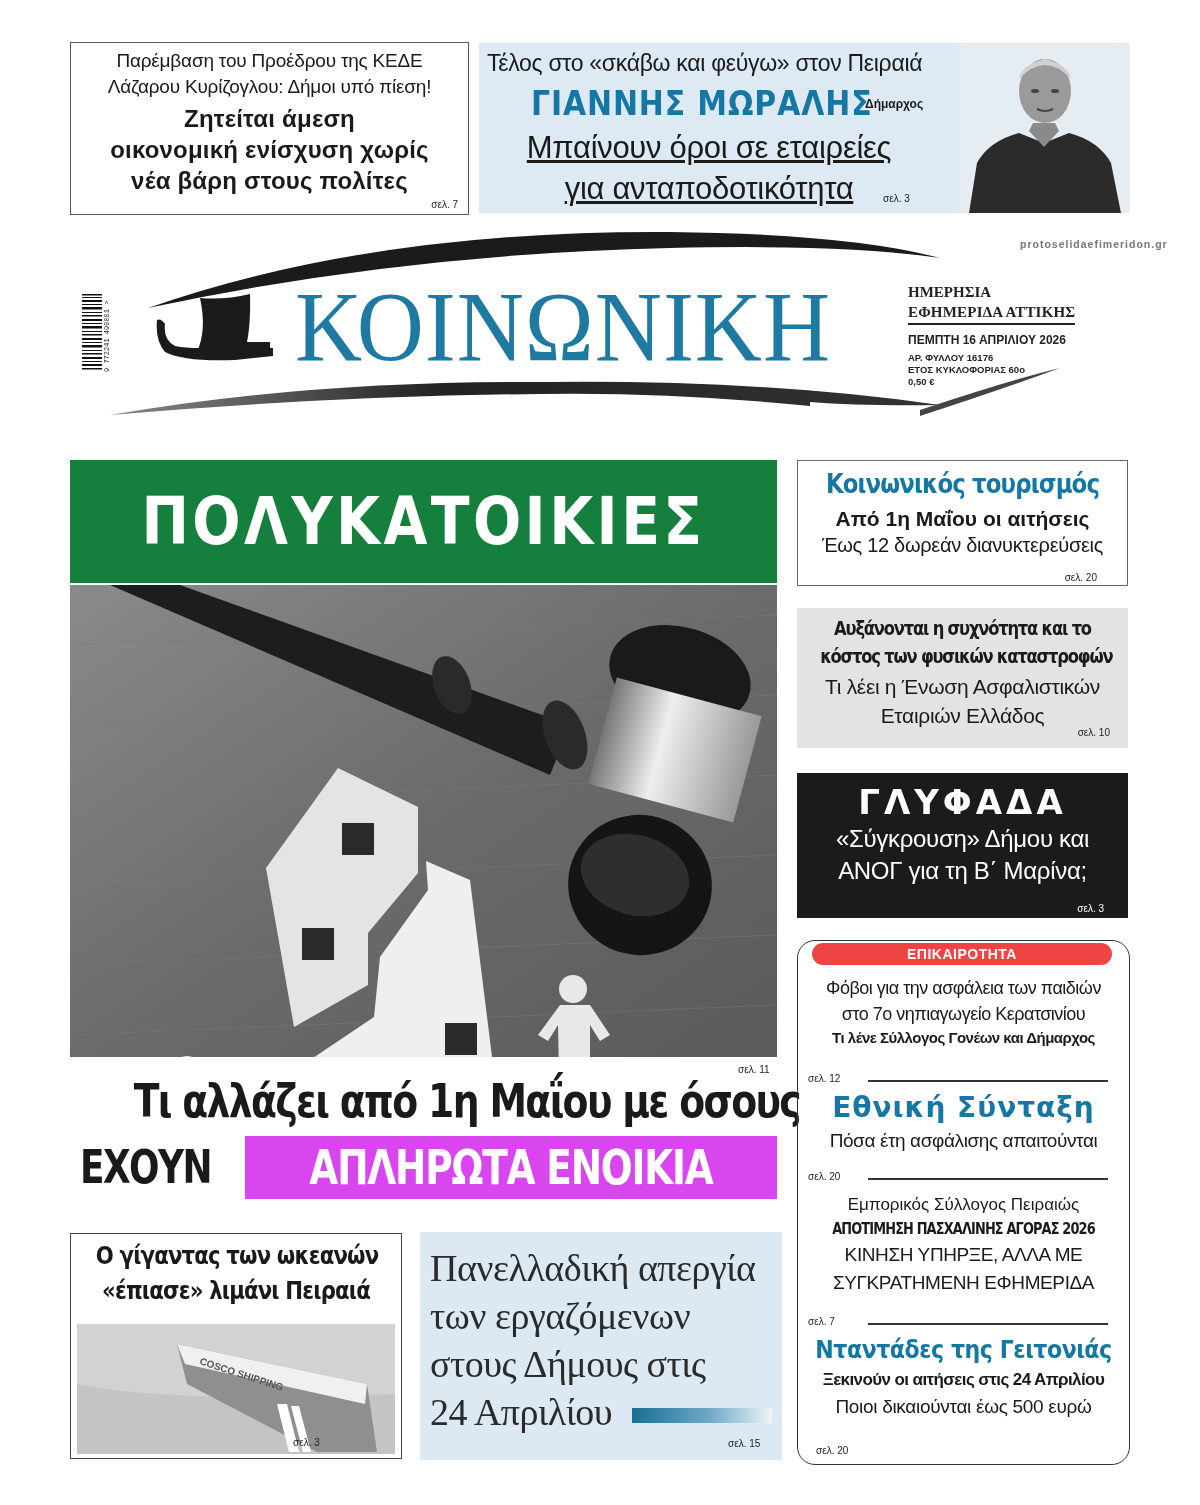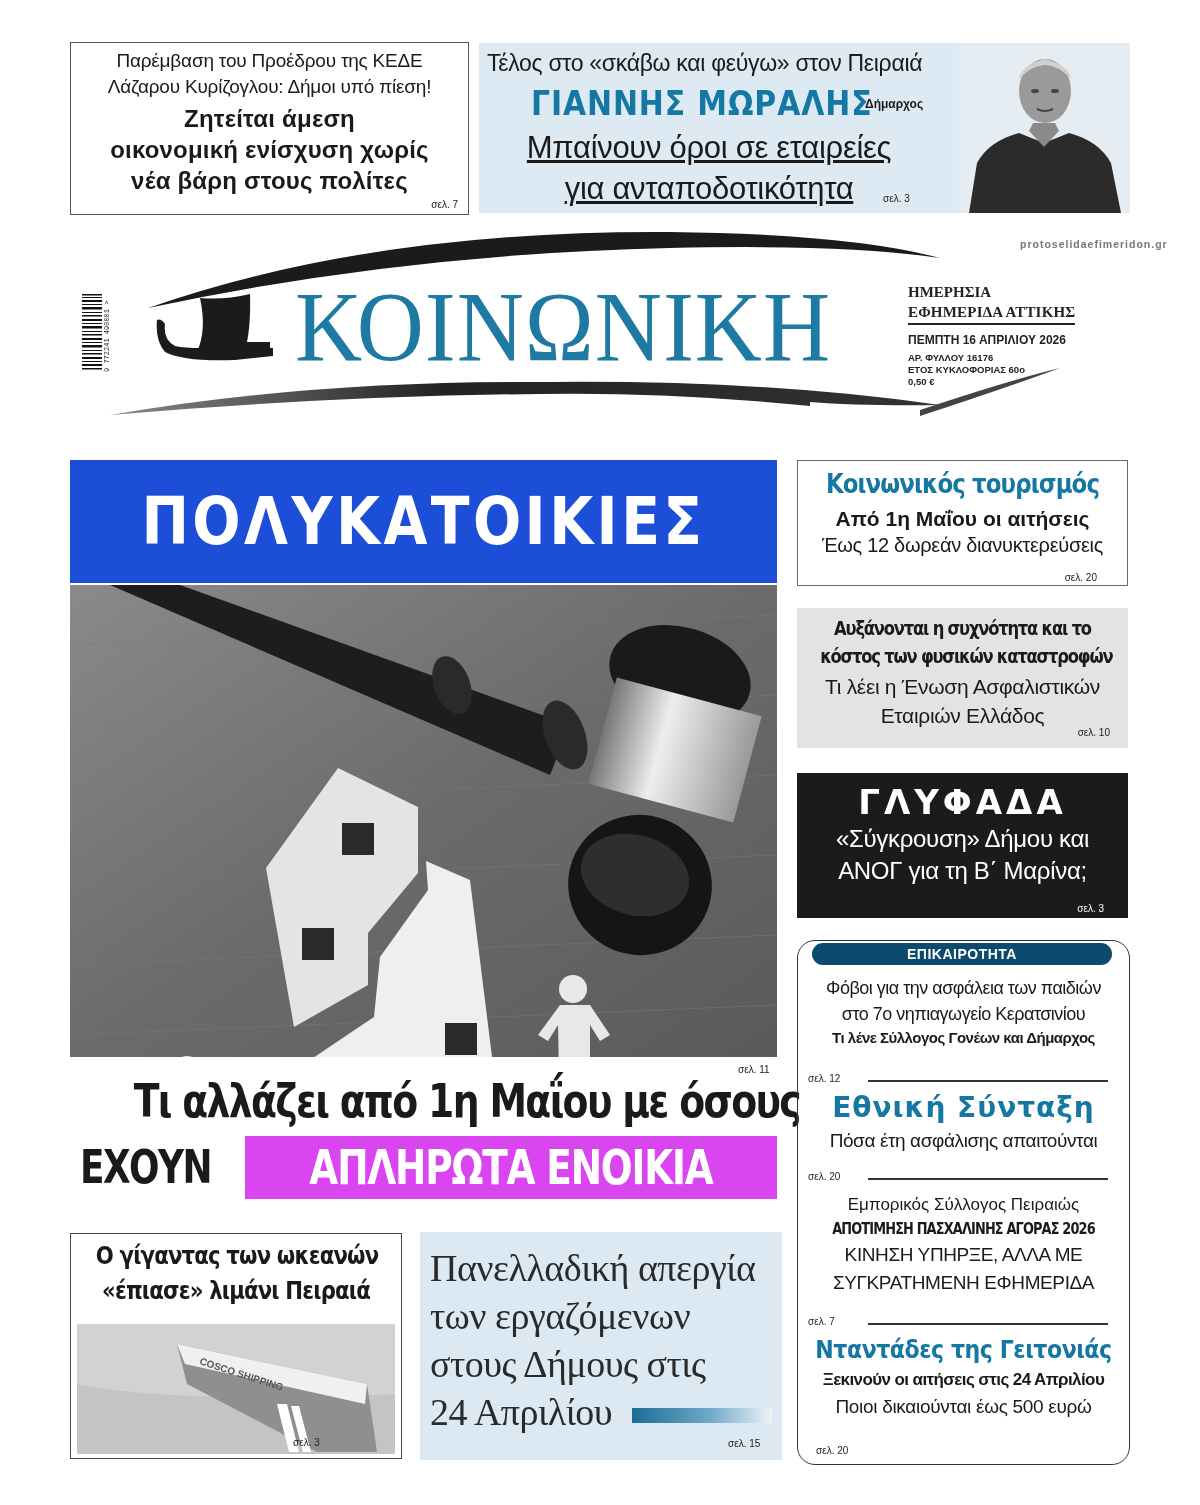--- a/index.html
+++ b/index.html
@@ -26,21 +26,21 @@
   #masthead { left: 70px; top: 230px; width: 1060px; height: 200px; }
   .brand-title { position: absolute; left: 225px; top: 42px; font-family: "Liberation Serif", "DejaVu Serif", serif; font-size: 100px; color: #1e7aa3; letter-spacing: 1px; line-height: 110px; transform: scaleX(0.93); transform-origin: left top; }
   .brand-daily { position: absolute; left: 838px; top: 52px; font-family: "Liberation Serif", serif; font-size: 15px; line-height: 20px; font-weight: bold; color: #222; }
   .brand-region { position: absolute; left: 838px; top: 74px; font-family: "Liberation Serif", serif; font-size: 15px; font-weight: bold; color: #222; border-bottom: 2px solid #222; padding-bottom: 2px; letter-spacing: 0.2px; }
   .brand-date { position: absolute; left: 838px; top: 103px; font-size: 12px; font-weight: bold; color: #222; }
   .brand-meta { position: absolute; left: 838px; font-size: 9.5px; font-weight: bold; color: #222; line-height: 12px; }
   .site-url { position: absolute; left: 950px; top: 8px; font-size: 10.5px; font-weight: bold; color: #777; letter-spacing: 1px; }
   #barcode { position: absolute; left: 10px; top: 62px; width: 33px; height: 82px; }
 
   
-  #lead-title { left: 70px; top: 460px; width: 707px; height: 123px; background: #1d4ed8; color: #fff; }
+  #lead-title { left: 70px; top: 460px; width: 707px; height: 123px; background: #15803d; color: #fff; }
   #lead-title span { display: block; font-family: "DejaVu Sans", sans-serif; font-weight: bold; font-size: 66px; line-height: 123px; letter-spacing: 4px; transform: scaleX(0.86); transform-origin: center; }
 
   #lead-photo { left: 70px; top: 585px; width: 707px; height: 472px; overflow: hidden; background: #6e6e6e; }
 
   #lead-ref { left: 738px; top: 1064px; }
   #lead-headline-1 { left: 70px; top: 1071px; width: 707px; font-family: "DejaVu Sans", sans-serif; font-weight: bold; font-size: 46px; line-height: 60px; letter-spacing: -2px; transform: scaleX(0.82); transform-origin: center; text-align: center; white-space: nowrap; }
   #lead-headline-2a { left: 80px; top: 1135px; font-family: "DejaVu Sans", sans-serif; font-weight: bold; font-size: 46px; line-height: 64px; letter-spacing: -2px; transform: scaleX(0.78); transform-origin: left center; white-space: nowrap; }
   #lead-headline-2b { left: 245px; top: 1136px; width: 532px; height: 63px; background: #d946ef; color: #fff; }
   #lead-headline-2b span { display: block; text-align: center; font-family: "DejaVu Sans", sans-serif; font-weight: bold; font-size: 48px; line-height: 63px; letter-spacing: -1.5px; transform: scaleX(0.78); transform-origin: center; white-space: nowrap; }
 
@@ -62,21 +62,21 @@
 
   #disaster-box { left: 797px; top: 608px; width: 331px; height: 140px; background: #e3e3e3; }
   #disaster-box .headline { font-family: "DejaVu Sans", sans-serif; font-weight: bold; font-size: 19px; line-height: 28px; margin-top: 6px; letter-spacing: -1.4px; transform: scaleX(0.86); transform-origin: center; white-space: nowrap; }
   #disaster-box .sub { font-size: 21px; line-height: 29px; margin-top: 2px; letter-spacing: -0.3px; }
 
   #glyfada-box { left: 797px; top: 773px; width: 331px; height: 145px; background: #1b1b1b; color: #fff; }
   #glyfada-box .title { font-family: "DejaVu Sans", sans-serif; font-weight: bold; font-size: 34px; line-height: 42px; margin-top: 8px; letter-spacing: 4px; }
   #glyfada-box .sub { font-size: 24px; line-height: 32px; letter-spacing: -0.3px; }
 
   #news-box { left: 797px; top: 940px; width: 333px; height: 525px; border: 1.5px solid #333; border-radius: 18px; }
-  #news-tab { position: absolute; left: 14px; top: 2px; width: 300px; height: 22px; background: #0c4a6e; border-radius: 11px; color: #fff; font-weight: bold; font-size: 14px; line-height: 22px; text-align: center; letter-spacing: 0.5px; }
+  #news-tab { position: absolute; left: 14px; top: 2px; width: 300px; height: 22px; background: #ef4444; border-radius: 11px; color: #fff; font-weight: bold; font-size: 14px; line-height: 22px; text-align: center; letter-spacing: 0.5px; }
   .nb { position: absolute; left: 0; width: 100%; text-align: center; }
   .sep { position: absolute; left: 70px; width: 240px; height: 1.5px; background: #333; }
 </style>
 </head>
 <body>
 
 <div id="kede-box" class="abs center">
   <div class="intro">
     <div>Παρέμβαση του Προέδρου της ΚΕΔΕ</div>
     <div>Λάζαρου Κυρίζογλου: Δήμοι υπό πίεση!</div>

